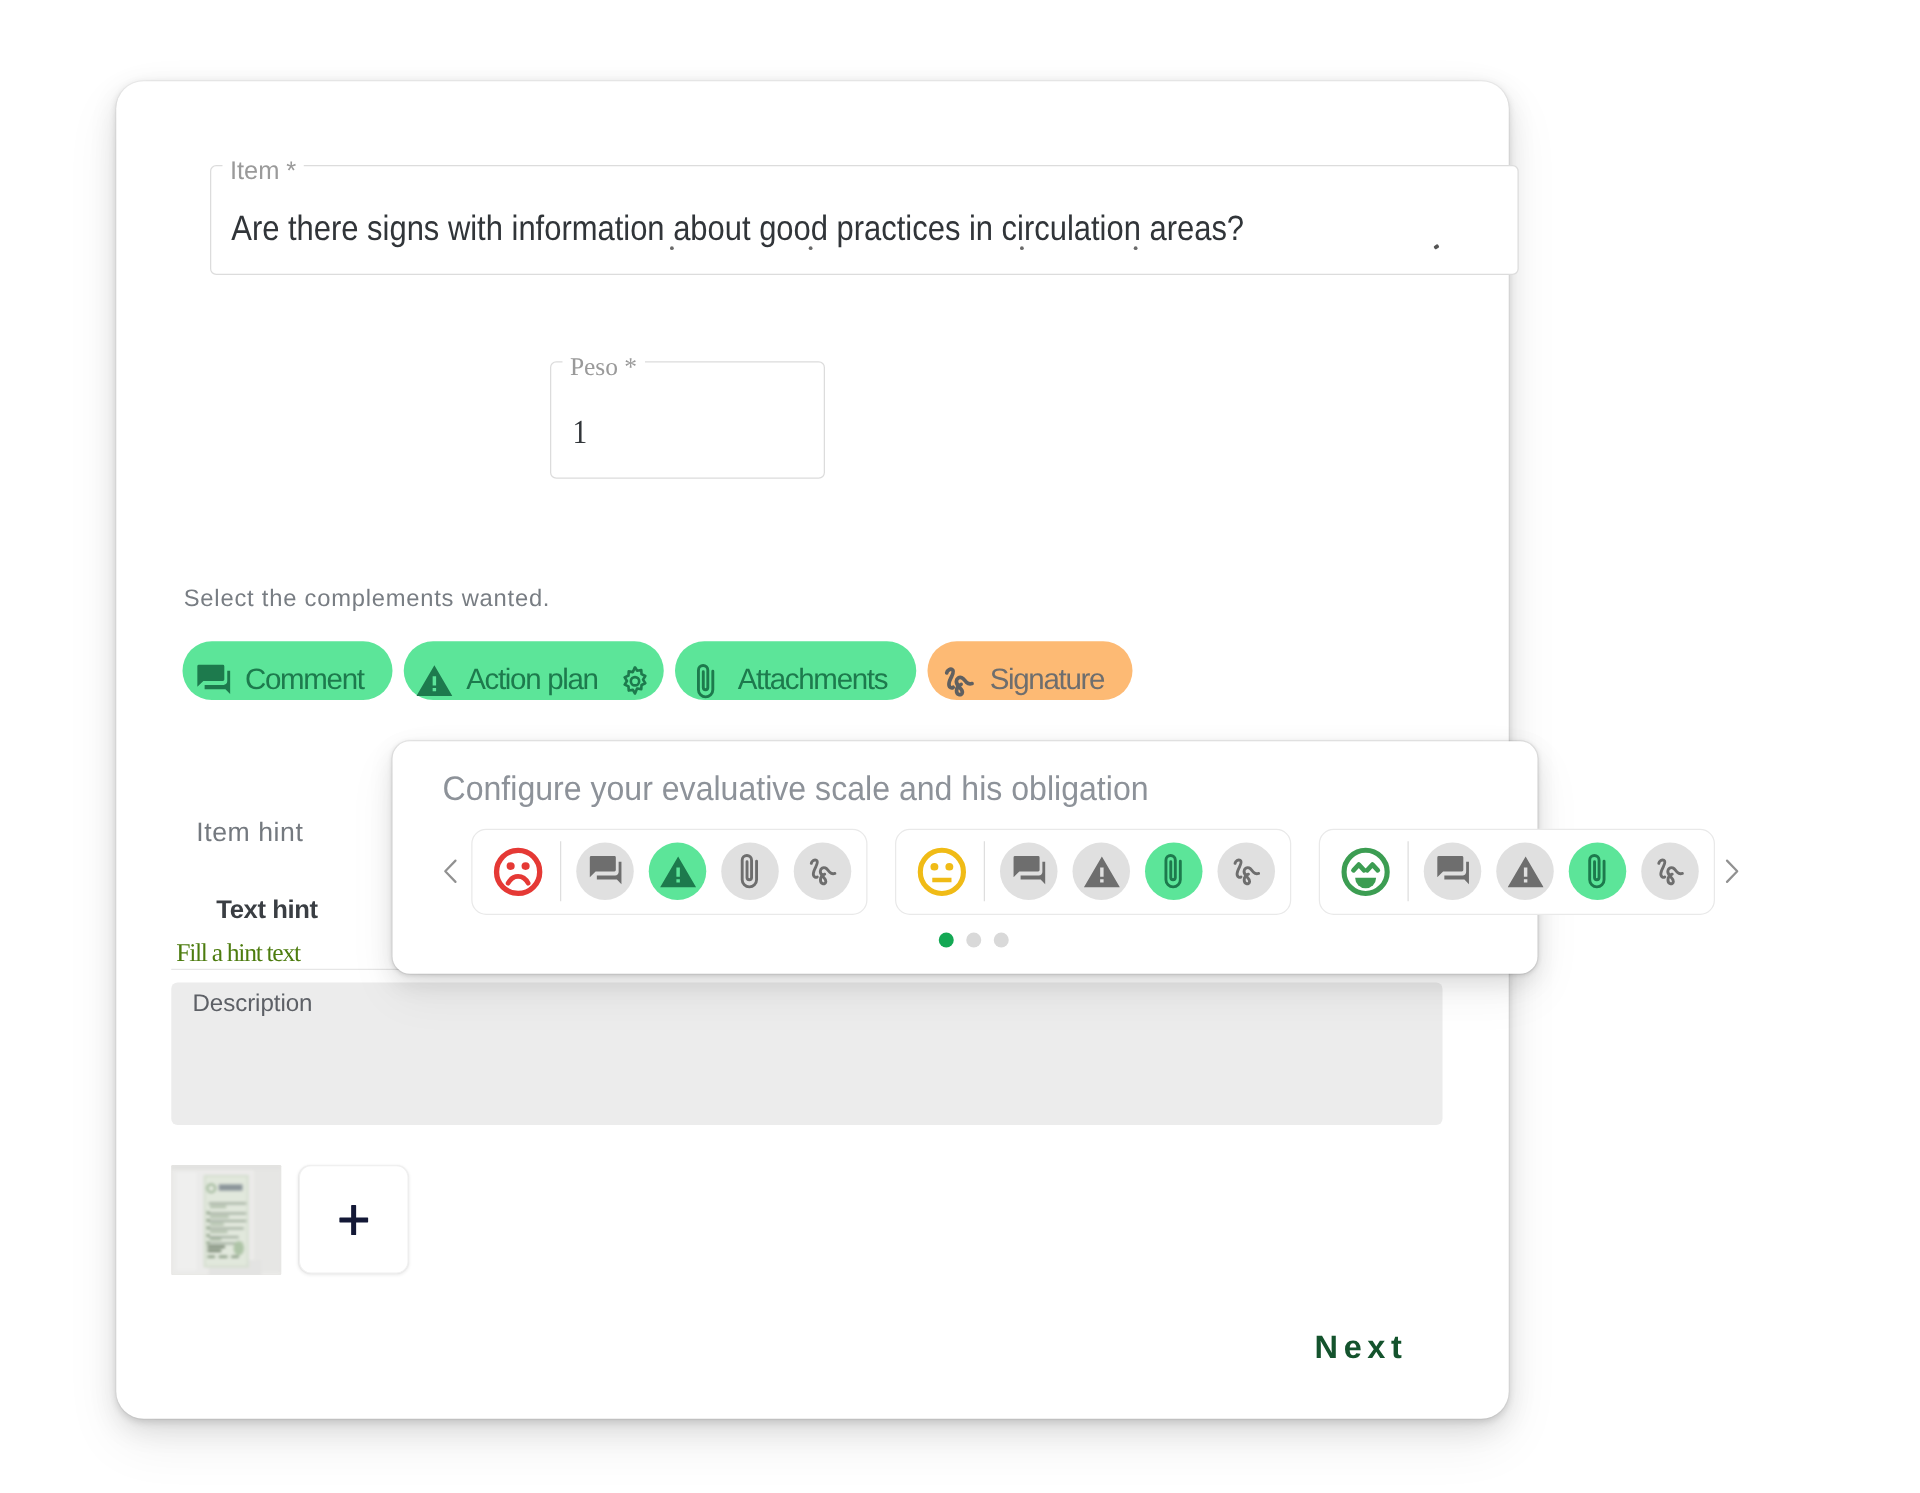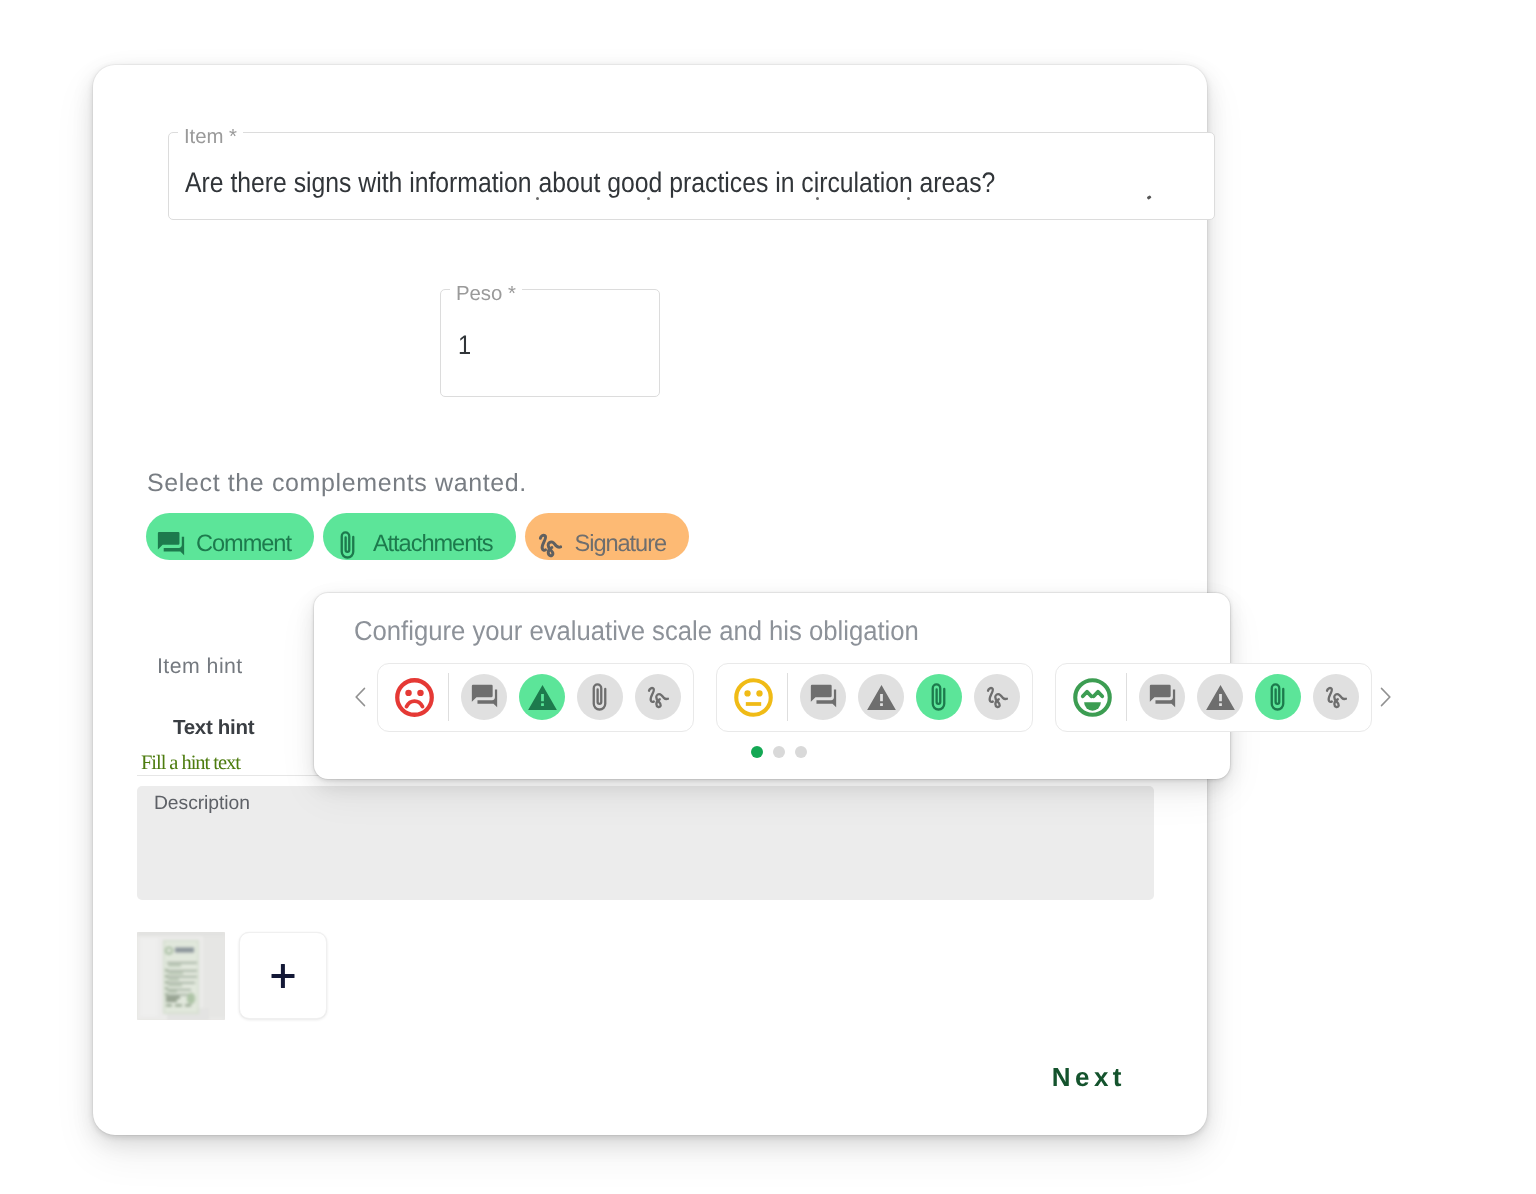--- a/index.html
+++ b/index.html
@@ -25,25 +25,25 @@
 
   #f-item{left:42px;top:67px;width:1047px;height:88px;}
   #f-item .val{top:35px;}
   .spk{position:absolute;width:3px;height:3px;border-radius:50%;background:#6a6a6a;}
 
   #f-tipo{left:41px;top:224px;width:258px;height:94px;}
   #f-tipo .val{top:41px;left:17px;font-size:27px;transform:scaleX(.875);}
   #f-tipo .arrow{position:absolute;right:24px;top:44px;width:0;height:0;
         border-left:8px solid transparent;border-right:8px solid transparent;border-top:8px solid #616161;}
 
-  #f-peso{left:314px;top:224px;width:220px;height:108px;}
+  #f-peso{left:314px;top:224px;width:220px;height:94px;font-family:Liberation Serif, serif;}
   #f-peso .val{top:41px;left:17px;font-size:27px;transform:scaleX(.875);}
 
   
-  .sect-label{position:absolute;left:54px;top:404px;font-size:25px;color:#787d83;letter-spacing:.62px;}
+  .sect-label{position:absolute;left:54px;top:404px;font-size:19px;color:#787d83;letter-spacing:.62px;}
   .chips{position:absolute;left:53px;top:448px;display:flex;gap:9px;align-items:center;}
   .chip{display:flex;align-items:center;height:47px;border-radius:24px;padding:16px 23px 0 12px;gap:12px;
         font-size:23.6px;box-sizing:border-box;}
   .chip .txt{display:inline-block;white-space:nowrap;letter-spacing:-1.05px;}
   .chip.on{background:#5ce599;color:#1d7a4d;}
   .chip.off{background:#fdba74;color:#6e6e6e;}
   .chip .ic{display:flex;align-items:center;justify-content:center;width:26px;height:30px;flex:0 0 26px;overflow:visible;}
   .chip .ic svg{flex:0 0 auto;}
   .chip .gear{display:flex;align-items:center;justify-content:center;width:24px;height:24px;margin-left:6px;margin-right:-12px;flex:0 0 24px;}
 
@@ -119,20 +119,34 @@
     <div class="sect-label">Select the complements wanted.</div>
     <div class="chips" id="chips">
         <div class="chip on">
           <span class="ic">
             <svg width="28" height="28" viewBox="2 2 19.2 19.2" fill="#1d7a4d">
               <path d="M16.6 2.6H3.4a.8.8 0 0 0-.8.8v11.2l3.3-3.2h10.7a.8.8 0 0 0 .8-.8V3.4a.8.8 0 0 0-.8-.8z"></path>
               <path d="M20.6 5.9H19v5.7c0 1.1-.9 2-2 2H6.6V16H18l2.6 2.6V5.9z"></path>
             </svg>
           </span>
           <span class="txt">Comment</span>
+        </div>
+        <div class="chip on">
+          <span class="ic">
+            <svg width="29" height="29" viewBox="1 2 22 20" fill="#1d7a4d">
+              <path d="M12 2.6 1.1 21.4h21.8L12 2.6zm1.05 15.9h-2.1v-2.1h2.1v2.1zm0-3.6h-2.1V9.3h2.1v5.6z"></path>
+            </svg>
+          </span>
+          <span class="txt">Action plan</span>
+          <span class="gear">
+            <svg width="24" height="24" viewBox="1.6 1.2 20.8 21.6" fill="none" stroke="#1d7a4d" stroke-width="1.9">
+              <circle cx="12" cy="12" r="3"></circle>
+              <path d="M12 1.8l1.5 2.6 3-.5.2 3 2.7 1.3-1.6 2.6 1.6 2.6-2.7 1.3-.2 3-3-.5L12 20.8l-1.5-2.6-3 .5-.2-3-2.7-1.3 1.6-2.6-1.6-2.6 2.7-1.3.2-3 3 .5z" stroke-linejoin="round"></path>
+            </svg>
+          </span>
         </div>
         <div class="chip on">
           <span class="ic">
             <svg width="30" height="30" viewBox="0 0 24 24" fill="none" stroke="#1d7a4d" stroke-width="1.85" stroke-linecap="round" stroke-linejoin="round">
               <path d="M16.2 5.6v11.8a4.6 4.6 0 0 1-9.2 0V4.9a3 3 0 0 1 6 0V16a1.45 1.45 0 0 1-2.9 0V5.9"></path>
             </svg>
           </span>
           <span class="txt">Attachments</span>
         </div>
         <div class="chip off">

